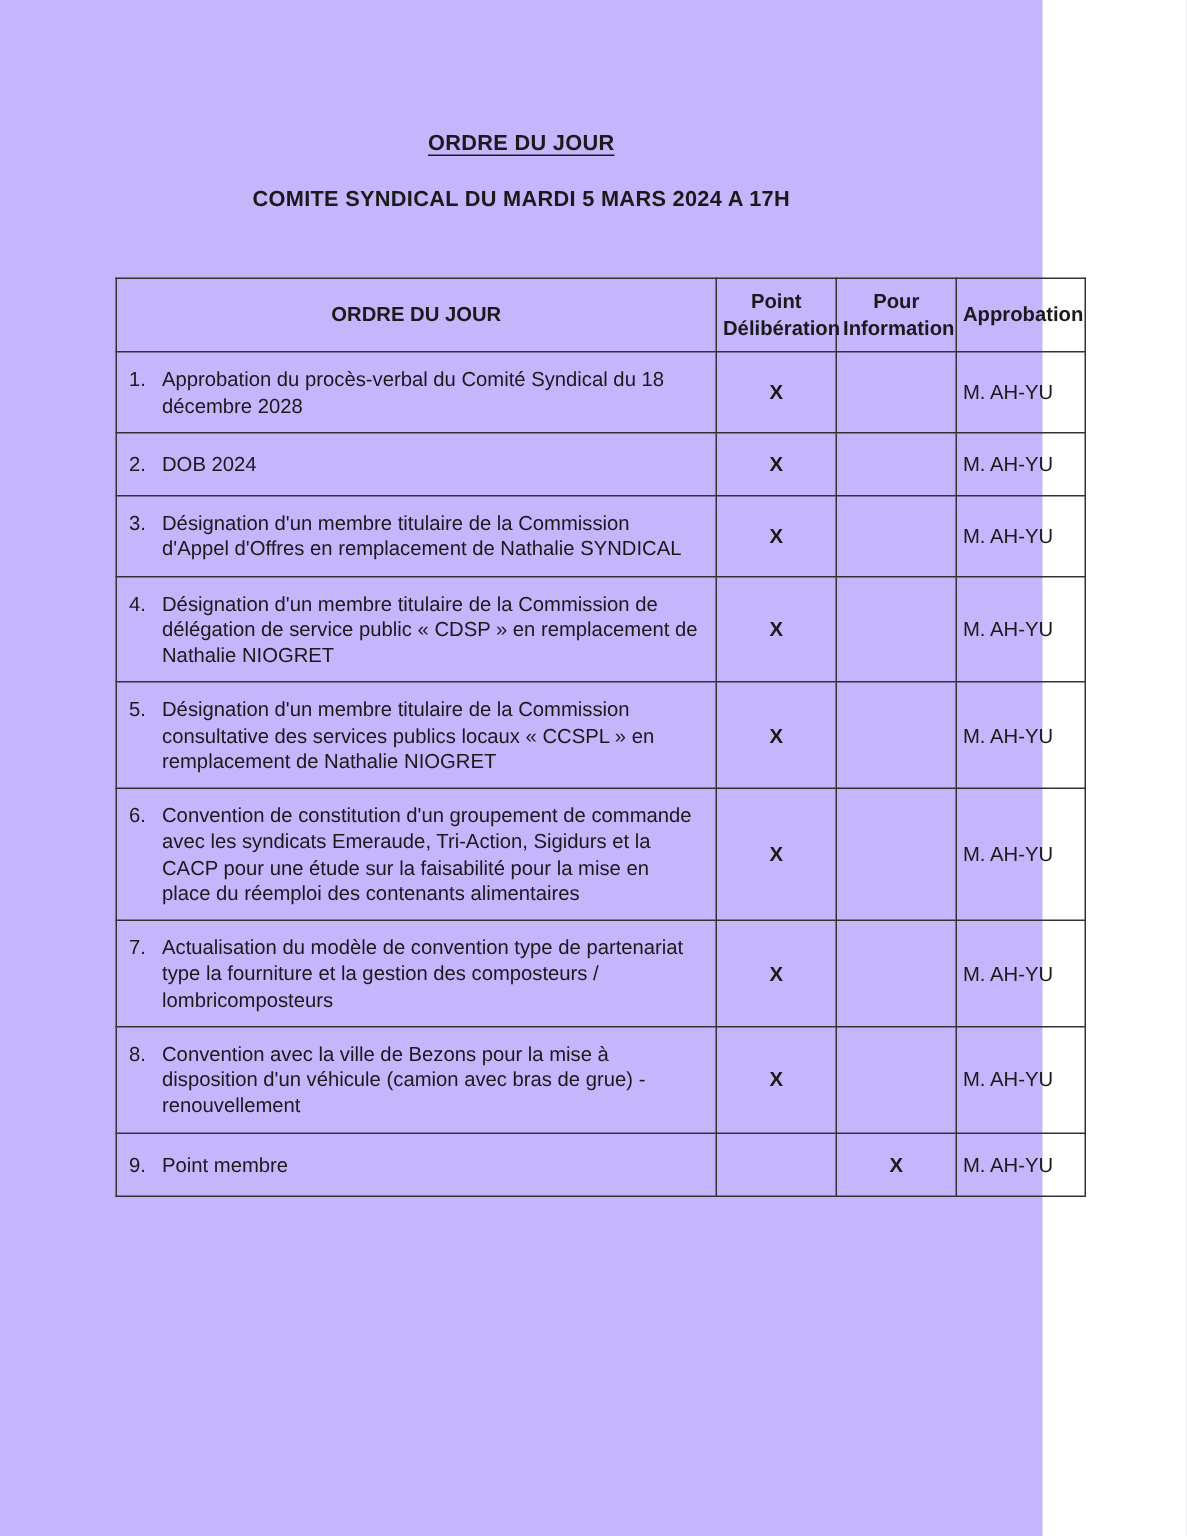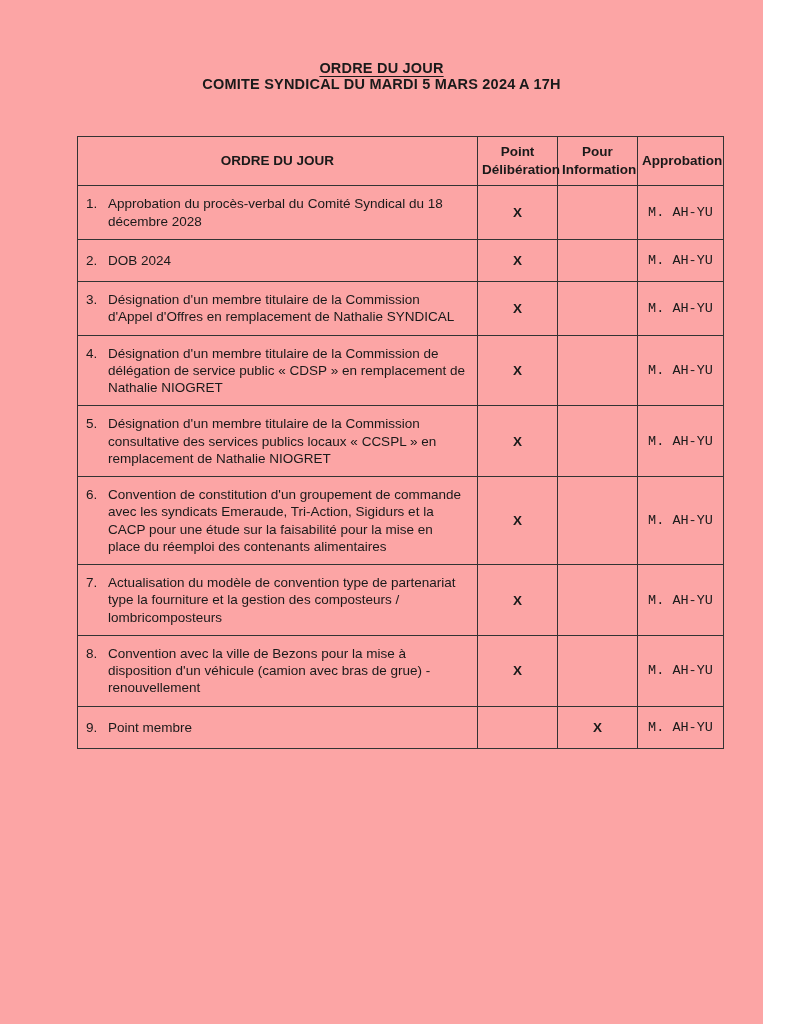--- a/index.html
+++ b/index.html
@@ -5,39 +5,40 @@
   * { margin: 0; padding: 0; box-sizing: border-box; }
   html, body { background: #ffffff; }
   body {
     font-family: "Liberation Sans", sans-serif;
     color: #1a1a1a;
     width: 791px;
     height: 1024px;
     position: relative;
   }
   .page {
-    width: 763px;
+    width: 695px;
     height: 1024px;
-    background: #fca5a5;
-    padding-top: 60px;
+    background: #c4b5fd;
+    padding-top: 88px;
   }
   .doc-title {
     text-align: center;
     font-weight: bold;
     font-size: 14.5px;
     letter-spacing: 0.2px;
   }
   .doc-title span {
     text-decoration: underline;
     text-underline-offset: 3px;
   }
   .doc-subtitle {
     text-align: center;
     font-weight: bold;
     font-size: 14.5px;
+    margin-top: 21px;
     letter-spacing: 0.2px;
   }
   table.agenda {
     border-collapse: collapse;
     margin: 44px 0 0 77px;
     width: 646px;
     table-layout: fixed;
   }
   table.agenda th, table.agenda td {
     border: 1.5px solid #333333;
@@ -66,23 +67,21 @@
   }
   td.cell-item .txt {
     flex: 1 1 auto;
   }
   td.cell-mark {
     text-align: center;
     font-weight: bold;
     padding: 9px 4px;
   }
   td.cell-interv {
-    text-align: center;
     padding: 9px 4px;
-    font-family: Liberation Mono, monospace;
   }
   tr.r-pad td { height: 46px; }
   tr.r-pad-lg td { height: 62px; }
   tr.r-pad-sm td { height: 42px; }
 </style>
 </head>
 <body>
 
 <div class="page">
 

